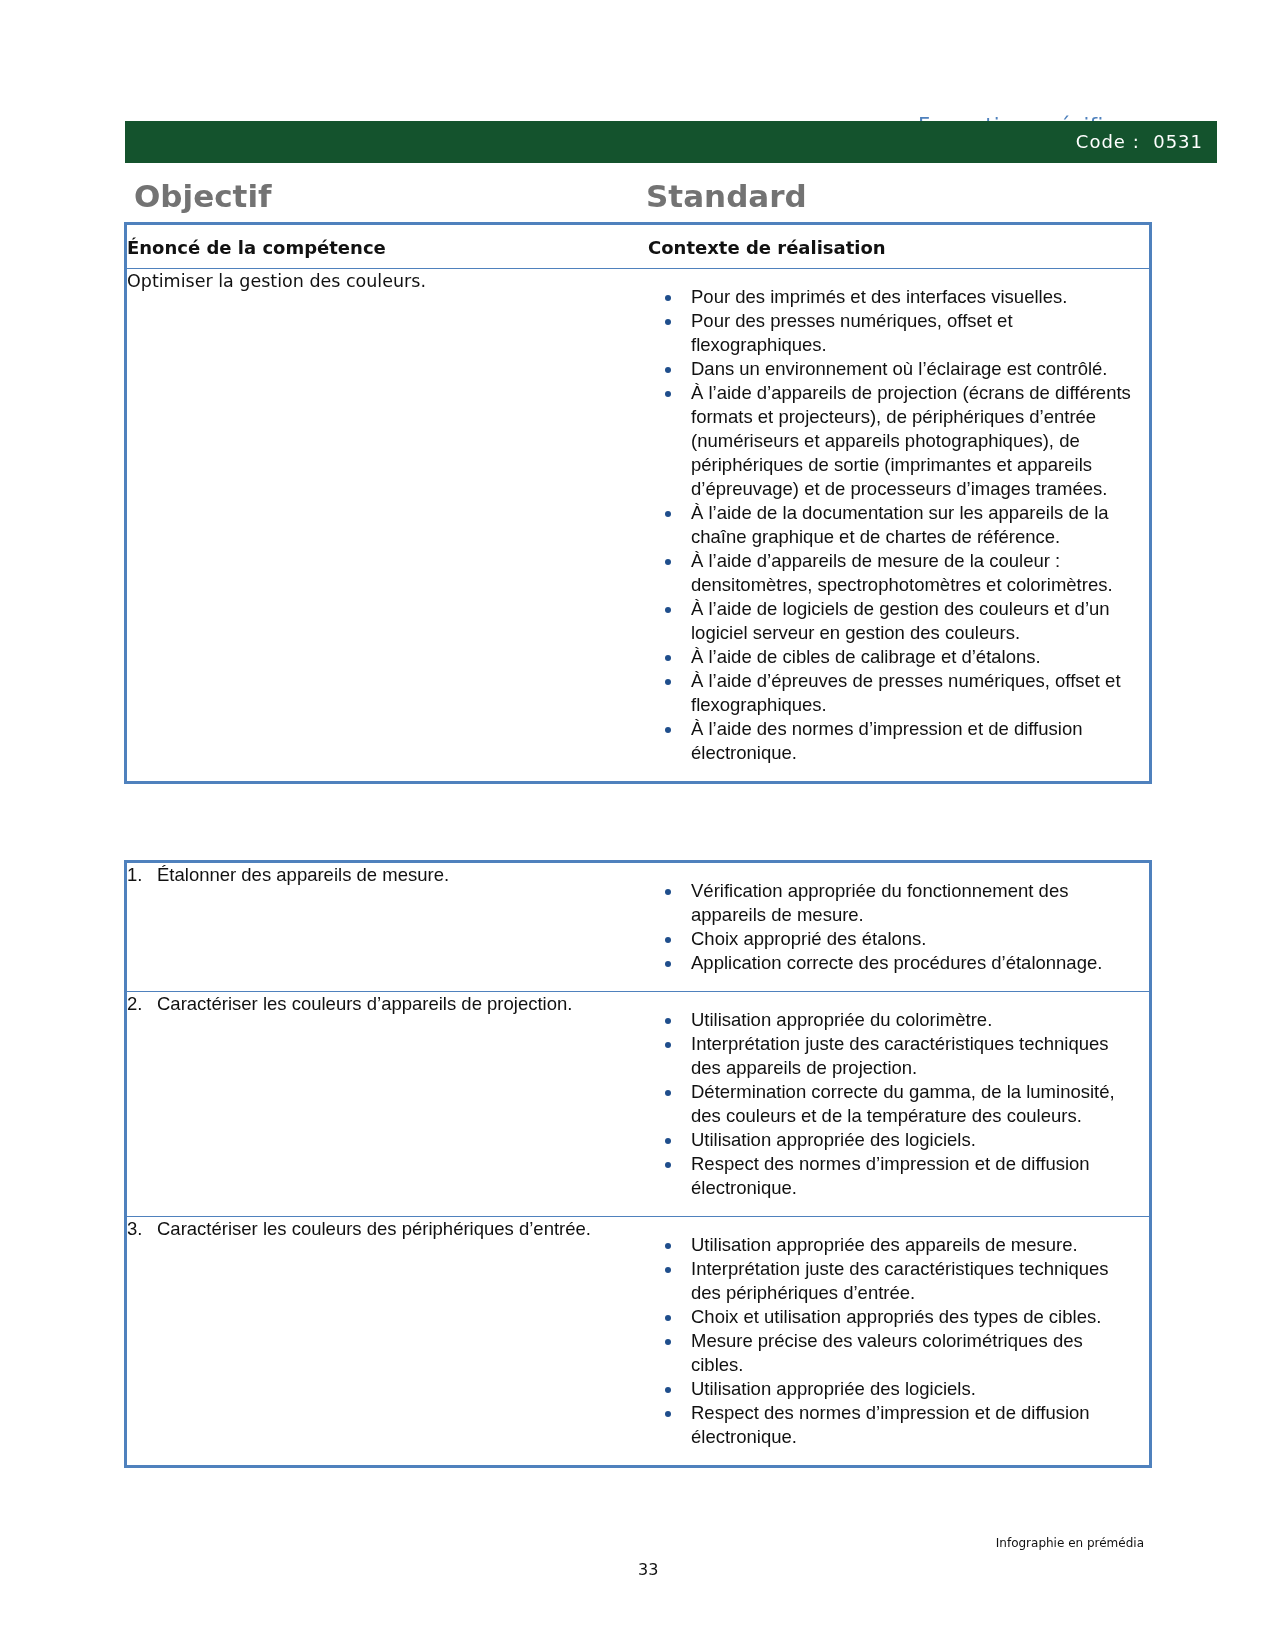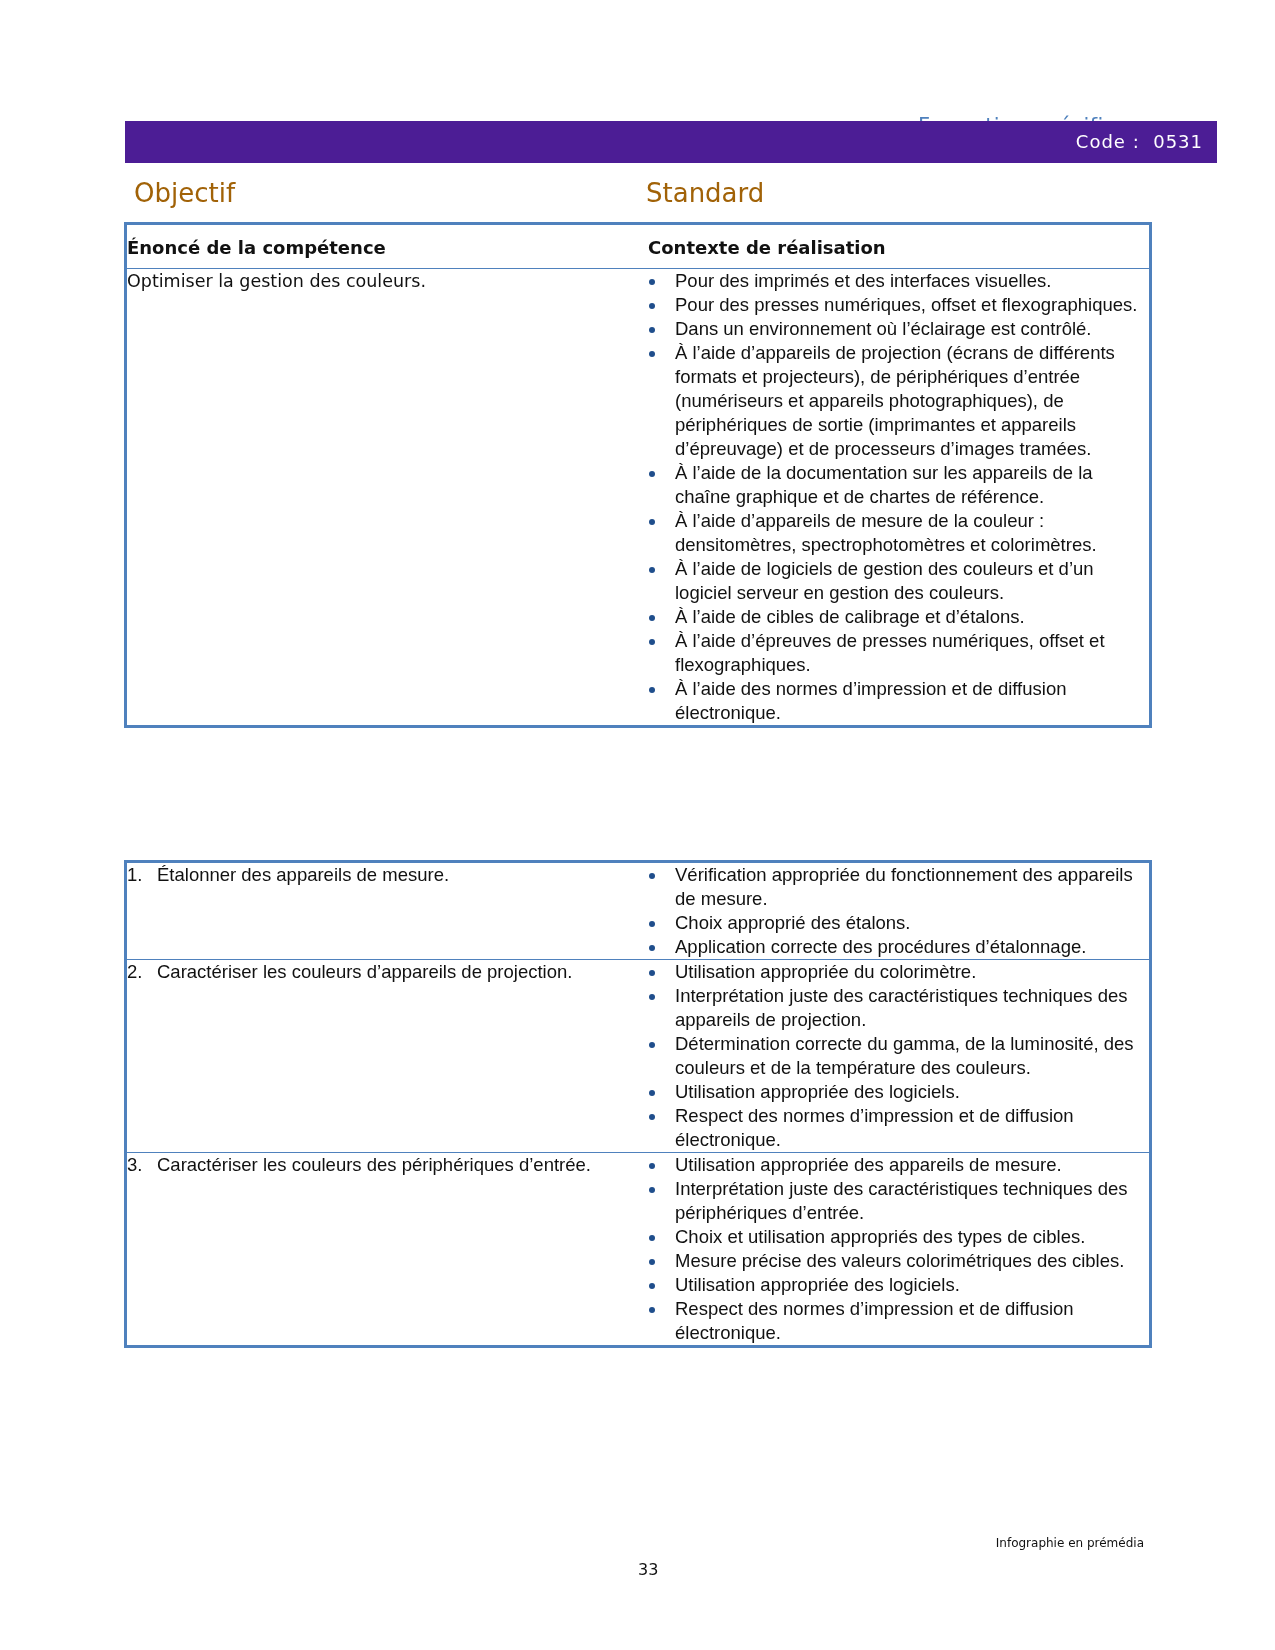--- a/index.html
+++ b/index.html
@@ -1,30 +1,30 @@
 <!DOCTYPE html>
 <html><head>
 <meta charset="utf-8">
 <style>
   html, body { margin: 0; padding: 0; background: #ffffff; }
   body { width: 1275px; height: 1650px; position: relative; font-family: "DejaVu Sans", sans-serif; color: #111; }
   .page-header { position: absolute; right: 131px; top: 72px; font-size: 21px; color: #4f81bd; letter-spacing: 0.3px; margin-top: 42px; }
-  .code-bar { position: absolute; left: 125px; top: 121px; width: 1092px; height: 42px; background: #4c1d95; color: #fff; }
+  .code-bar { position: absolute; left: 125px; top: 121px; width: 1092px; height: 42px; background: #14532d; color: #fff; }
   .code-bar .code { position: absolute; right: 14px; top: 10px; font-size: 18px; letter-spacing: 1px; }
   .col-titles { position: absolute; top: 178px; left: 125px; width: 1026px; height: 40px; }
-  .col-title { position: absolute; top: 0; font-size: 26px; font-weight: normal; color: #a16207; }
+  .col-title { position: absolute; top: 0; font-size: 31px; font-weight: bold; color: #737373; }
   .col-title.left { left: 9px; }
   .col-title.right { left: 521px; }
   table.comp { position: absolute; left: 124px; width: 1028px; border-collapse: collapse; border: 3px solid #4f81bd; }
   table.comp td { vertical-align: top; border-top: 1px solid #4f81bd; padding: 0; }
   td.lc { width: 512px; padding: 8px 8px 8px 9px; }
   td.rc { padding: 8px 8px 8px 4px; }
   .th { font-weight: bold; font-size: 18px; padding-top: 12px !important; padding-bottom: 10px !important; }
   .cell-text { font-size: 17.5px; line-height: 24px; }
-  ul.bl { list-style: none; margin: 0; padding: 0; }
+  ul.bl { list-style: none; margin: 16px; padding: 0; }
   ul.bl li { position: relative; padding-left: 36px; font-size: 18.5px; line-height: 24px; font-family: "Liberation Sans", sans-serif; }
   ul.bl li::before { content: ""; position: absolute; left: 10px; top: 10px; width: 6px; height: 6px; border-radius: 50%; background: #1f4e8c; }
   .num { display: flex; font-size: 18.5px; line-height: 24px; font-family: "Liberation Sans", sans-serif; }
   .num .n { width: 30px; flex: none; }
   .footer-right { position: absolute; right: 131px; top: 1536px; font-size: 12px; }
   .page-num { position: absolute; left: 628px; top: 1560px; font-size: 16px; margin-left: 10px; }
 </style>
 </head>
 <body>
 

